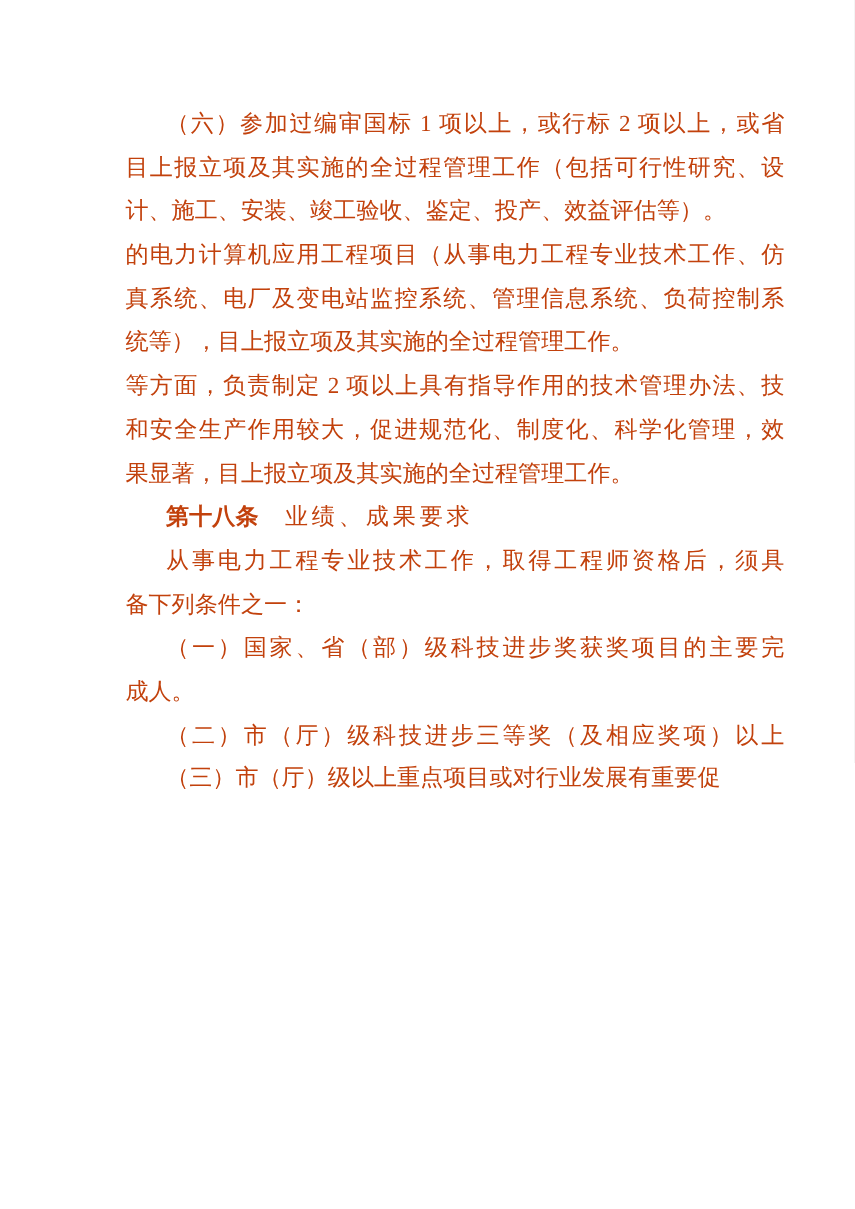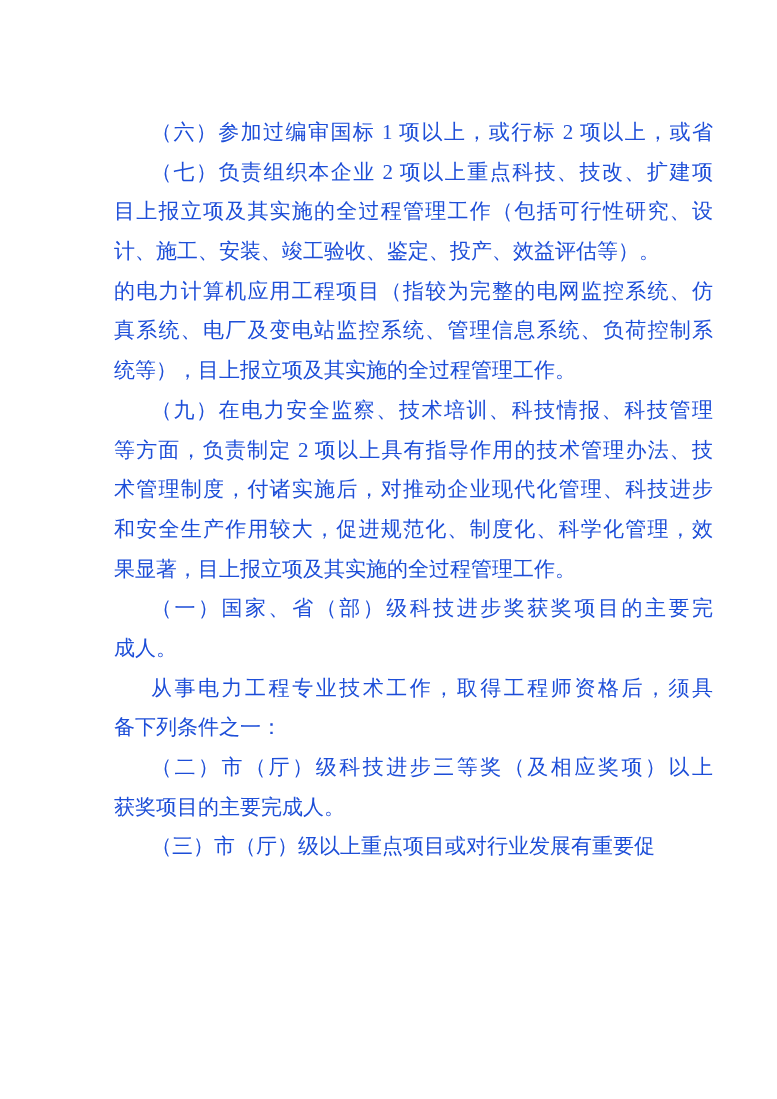--- a/index.html
+++ b/index.html
@@ -40,50 +40,49 @@
     margin-right: 24px;
   }
   .heading-title {
     letter-spacing: 3.5px;
   }
 </style>
 </head>
 <body>
 
 <div class="page" style="background: rgb(255, 255, 255);">
-  <div class="text-block" id="doc" style="color: #1d4ed8; margin-top: 20px;">
+  <div class="text-block" id="doc" style="color: #c2410c;">
       <div class="para">
         <div class="line indent just">（六）参加过编审国标 1 项以上，或行标 2 项以上，或省</div>
       </div>
       <div class="para">
-        <div class="line indent just">（七）负责组织本企业 2 项以上重点科技、技改、扩建项</div>
         <div class="line just">目上报立项及其实施的全过程管理工作（包括可行性研究、设</div>
         <div class="line">计、施工、安装、竣工验收、鉴定、投产、效益评估等）。</div>
       </div>
       <div class="para">
-        <div class="line just">的电力计算机应用工程项目（指较为完整的电网监控系统、仿</div>
+        <div class="line just">的电力计算机应用工程项目（从事电力工程专业技术工作、仿</div>
         <div class="line just">真系统、电厂及变电站监控系统、管理信息系统、负荷控制系</div>
         <div class="line">统等），目上报立项及其实施的全过程管理工作。</div>
       </div>
       <div class="para">
-        <div class="line indent just">（九）在电力安全监察、技术培训、科技情报、科技管理</div>
         <div class="line just">等方面，负责制定 2 项以上具有指导作用的技术管理办法、技</div>
-        <div class="line just">术管理制度，付诸实施后，对推动企业现代化管理、科技进步</div>
         <div class="line just">和安全生产作用较大，促进规范化、制度化、科学化管理，效</div>
         <div class="line">果显著，目上报立项及其实施的全过程管理工作。</div>
+      </div>
+      <div class="para">
+        <div class="line indent"><span class="heading-term">第十八条</span><span class="heading-title">业绩、成果要求</span></div>
+      </div>
+      <div class="para">
+        <div class="line indent just">从事电力工程专业技术工作，取得工程师资格后，须具</div>
+        <div class="line">备下列条件之一：</div>
       </div>
       <div class="para">
         <div class="line indent just">（一）国家、省（部）级科技进步奖获奖项目的主要完</div>
         <div class="line">成人。</div>
       </div>
       <div class="para">
-        <div class="line indent just">从事电力工程专业技术工作，取得工程师资格后，须具</div>
-        <div class="line">备下列条件之一：</div>
-      </div>
-      <div class="para">
         <div class="line indent just">（二）市（厅）级科技进步三等奖（及相应奖项）以上</div>
-        <div class="line">获奖项目的主要完成人。</div>
       </div>
       <div class="para">
         <div class="line indent">（三）市（厅）级以上重点项目或对行业发展有重要促</div>
       </div>
     </div>
 </div>
 
 </body></html>

